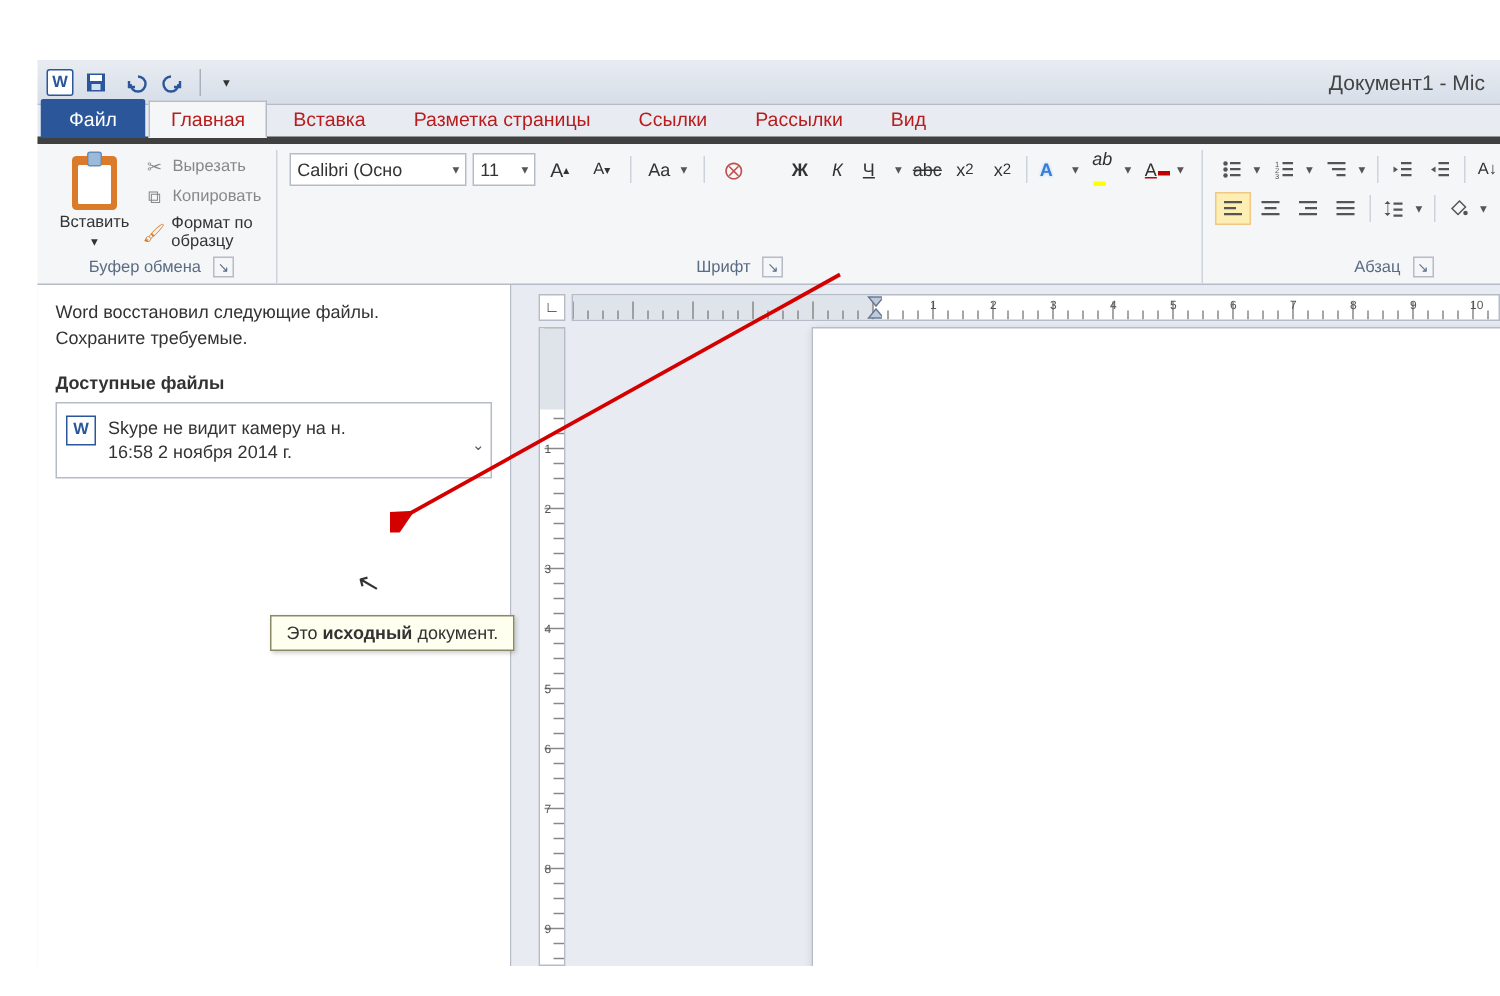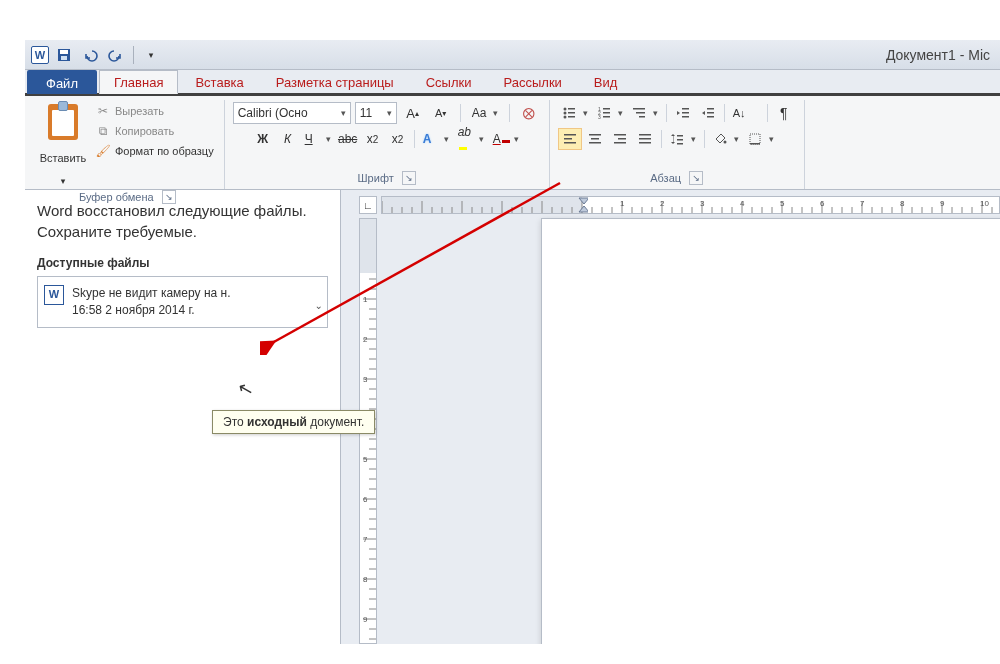--- a/index.html
+++ b/index.html
@@ -9,66 +9,66 @@
 
 
 .titlebar { height: 30px; background: linear-gradient(#e8ecf2, #d7dee8); border-bottom: 1px solid #b5bcc7; display: flex; align-items: center; padding: 0 6px; }
 .qat { display: flex; align-items: center; gap: 4px; }
 .qat .w-icon { width: 18px; height: 18px; background: #fff; border: 1px solid #2b579a; color: #2b579a; font-weight: bold; font-size: 11px; display: flex; align-items: center; justify-content: center; border-radius: 2px; }
 .qat-btn { width: 22px; height: 22px; display: flex; align-items: center; justify-content: center; border: 1px solid transparent; }
 .qat-sep { width: 1px; height: 18px; background: #a9b1bd; margin: 0 2px; }
 .title-text { margin-left: auto; font-size: 14px; color: #444; padding-right: 4px; white-space: nowrap; }
 
 
-.tabs { height: 26px; background: #e8ecf2; display: flex; padding-left: 2px; border-bottom: 3px solid #404040; gap: 2px; }
+.tabs { height: 26px; background: #e8ecf2; display: flex; align-items: flex-end; padding-left: 2px; border-bottom: 5px solid #404040; gap: 2px; }
 .tab { padding: 4px 14px 4px; font-size: 13px; color: #b91c1c; cursor: pointer; border: 1px solid transparent; border-bottom: none; }
 .tab.file { background: #2b579a; color: #fff; border-radius: 2px 2px 0 0; margin-bottom: -1px; padding: 5px 18px; }
 .tab.active { background: #f5f6f7; border-color: #b5bcc7; border-bottom: 1px solid #f5f6f7; margin-bottom: -1px; }
 
 
 .ribbon { background: #f5f6f7; border-bottom: 1px solid #b5bcc7; padding: 4px 6px 0; display: flex; gap: 0; height: 94px; }
 .group { border-right: 1px solid #cdd3dc; padding: 2px 8px 0; display: flex; flex-direction: column; position: relative; }
 .group-title { text-align: right; font-size: 11px; color: #5a6b85; padding: 2px 0 4px; margin-top: auto; display: flex; align-items: center; justify-content: center; gap: 8px; }
 .group-title .launcher { width: 14px; height: 14px; border: 1px solid #b5bcc7; font-size: 9px; display: inline-flex; align-items: center; justify-content: center; color: #5a6b85; cursor: pointer; }
 
 
 .clipboard-body { display: flex; gap: 6px; }
-.paste-big { width: 48px; display: flex; flex-direction: column; align-items: center; gap: 12px; cursor: pointer; padding: 2px; border-radius: 2px; }
+.paste-big { width: 48px; display: flex; flex-direction: column; align-items: center; gap: 2px; cursor: pointer; padding: 2px; border-radius: 2px; }
 .paste-big .clip-icon { width: 30px; height: 36px; background: #d97b2a; border-radius: 3px; position: relative; }
 .paste-big .clip-icon::before { content:""; position:absolute; left:4px; right:4px; top:6px; bottom:4px; background:#fff; border-radius:1px; }
 .paste-big .clip-icon::after { content:""; position:absolute; left:10px; right:10px; top:-3px; height:8px; background:#9bb9d8; border:1px solid #6a8cb3; border-radius:2px; }
 .paste-big .lbl { font-size: 11px; }
 .clip-small { display: flex; flex-direction: column; gap: 2px; }
 .clip-small .row { display: flex; align-items: center; gap: 4px; font-size: 11px; color: #888; cursor: pointer; padding: 1px 2px; }
 .clip-small .row.enabled { color: #333; }
 .clip-small .ic { width: 16px; height: 16px; display: inline-flex; align-items: center; justify-content: center; font-size: 12px; }
 
 
-.font-body { display: flex; flex-direction: column; gap: 4px; align-items: center; }
+.font-body { display: flex; flex-direction: row; gap: 20px; align-items: center; }
 .font-row1 { display: flex; align-items: center; gap: 4px; }
 .combo { background: #fff; border: 1px solid #b5bcc7; height: 22px; display: flex; align-items: center; padding: 0 4px; font-size: 12px; cursor: pointer; }
 .combo.big { width: 118px; justify-content: space-between; }
 .combo.small { width: 42px; justify-content: space-between; }
 .drop { font-size: 9px; color: #555; }
 .rbtn { width: 24px; height: 22px; border: 1px solid transparent; display: inline-flex; align-items: center; justify-content: center; cursor: pointer; font-size: 12px; }
 .rbtn.split { width: 34px; justify-content: space-between; padding: 0 3px; }
 .font-row2 { display: flex; align-items: center; gap: 1px; }
 .sep { width: 1px; height: 18px; background: #cdd3dc; margin: 0 3px; }
 .swatch { width: 8px; height: 3px; display: inline-block; margin-left: 1px; }
 
 
 .para-body { display: flex; flex-direction: column; gap: 4px; }
 .para-row { display: flex; align-items: center; gap: 1px; }
 .rbtn.active { background: #fdeeb3; border-color: #f0c785; }
 
 
 .workarea { display: flex; height: calc(100% - 150px); background: #e8ecf2; }
 .panel { width: 316px; background: #fff; border-right: 1px solid #b5bcc7; padding: 10px 12px; display: flex; flex-direction: column; }
 .panel h3 { font-size: 13px; font-weight: normal; color: #333; margin-bottom: 8px; }
-.panel p { font-size: 15px; color: #333; line-height: 1.4; margin-bottom: 14px; }
+.panel p { font-size: 12px; color: #333; line-height: 1.4; margin-bottom: 14px; }
 .panel .section-label { font-size: 12px; font-weight: bold; margin-bottom: 6px; }
 .file-item { border: 1px solid #b5bcc7; padding: 8px 8px 8px 34px; position: relative; font-size: 12px; line-height: 1.4; cursor: pointer; }
 .file-item .doc-icon { position: absolute; left: 6px; top: 8px; width: 20px; height: 20px; background: #fff; border: 1px solid #2b579a; color: #2b579a; font-weight: bold; font-size: 11px; display: flex; align-items: center; justify-content: center; }
 .file-item .chev { position: absolute; right: 4px; top: 22px; font-size: 10px; color: #555; }
 
 .doc-col { flex: 1; position: relative; background: #e8ecf2; overflow: hidden; }
 .tab-selector { position: absolute; left: 18px; top: 6px; width: 18px; height: 18px; background: #fff; border: 1px solid #b5bcc7; font-size: 10px; display: flex; align-items: center; justify-content: center; }
 .hruler { position: absolute; left: 40px; right: 0; top: 6px; height: 18px; background: #fff; border: 1px solid #b5bcc7; overflow: hidden; }
 .hruler .shade { position: absolute; left: 0; top: 0; bottom: 0; width: 200px; background: #dfe4eb; }
 .hruler-ticks { position: absolute; left: 0; right: 0; top: 0; bottom: 0; }
@@ -545,15 +545,15 @@
   <defs>
     <marker id="ah" markerWidth="12" markerHeight="10" refX="2" refY="5" orient="auto">
       <path d="M10 0 L0 5 L10 10 Z" fill="#d40000"></path>
     </marker>
   </defs>
   <line x1="300" y1="8" x2="12" y2="168" stroke="#d40000" stroke-width="2.5" marker-end="url(#ah)"></line>
 </svg>
 
 <div class="cursor-img" style="left:238px; top:378px;">↖</div>
 
-<div class="tooltip" style="left:212px; top:410px;">
+<div class="tooltip" style="left:180px; top:410px;">
   <span>Это </span><b>исходный</b><span> документ.</span>
 </div>
 
 </body></html>

